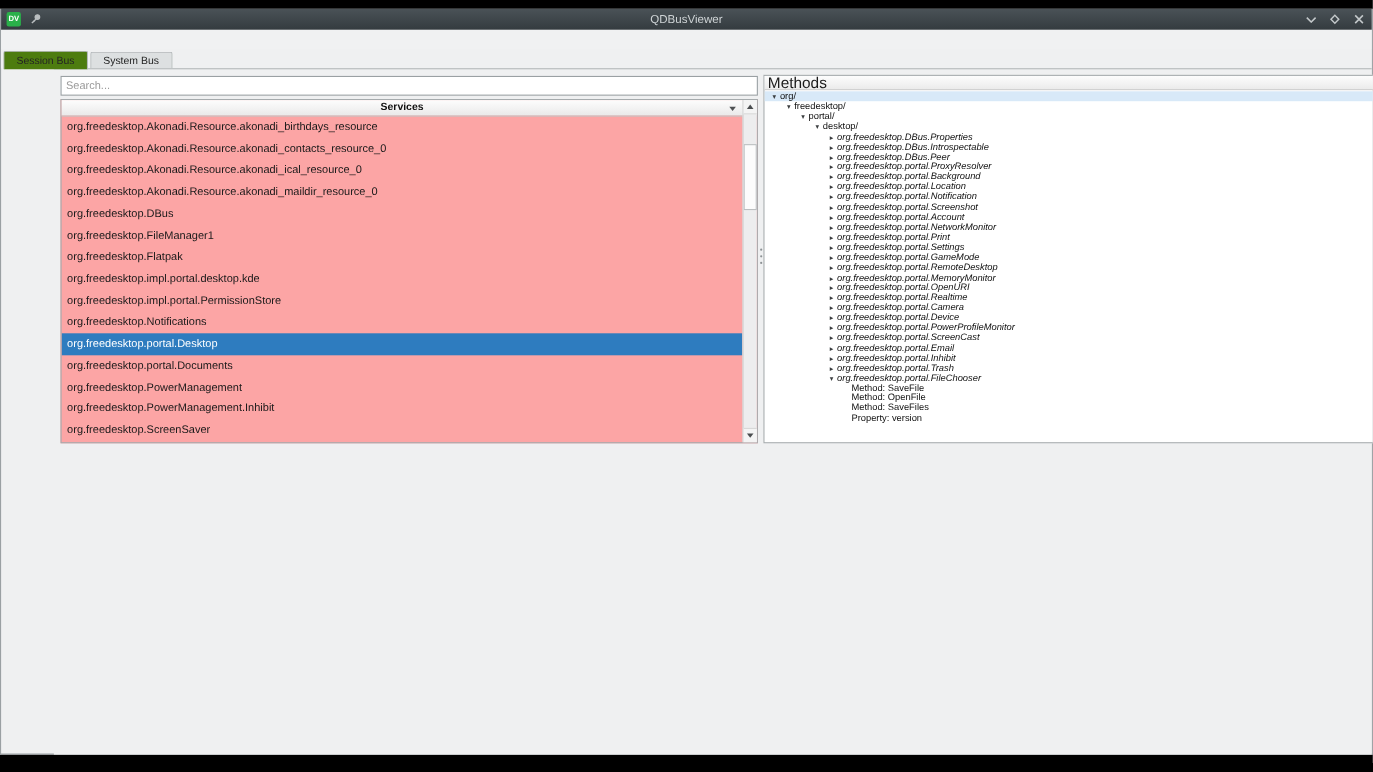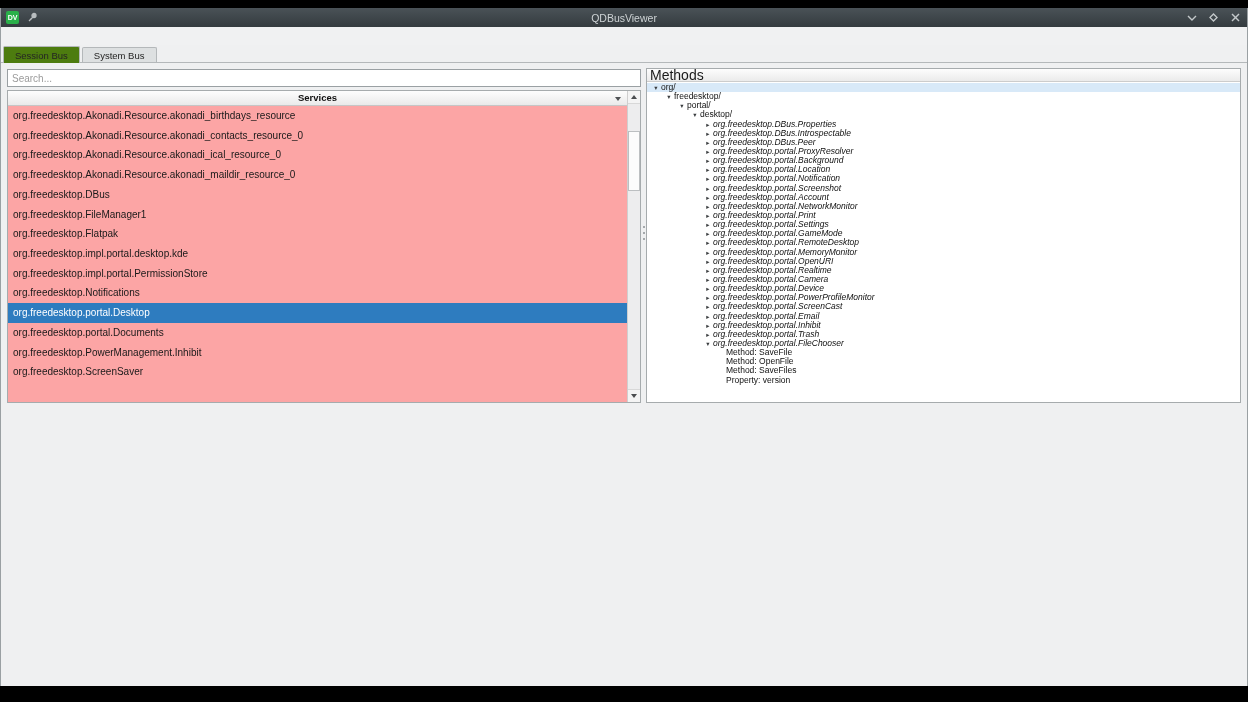--- a/index.html
+++ b/index.html
@@ -38,21 +38,21 @@
   .menu-item u { text-decoration:underline; }
   
   .tabbar { height:17px; display:flex; align-items:flex-end; padding-left:2px; background:#eff0f1; }
   .tab {
     font-size:9.5px; color:#242424; padding:0 11px; height:15px; line-height:15px;
     background:#dde0e1; border:1px solid #b4b8ba; border-bottom:none;
     border-radius:2px 2px 0 0; margin-right:2px;
   }
   .tab.active { background:#4d7c0f; height:17px; line-height:17px; margin-bottom:-1px; z-index:2; position:relative; }
   
-  .content { position:relative; height:624px; border-top:1px solid #b4b8ba; background:#eff0f1; }
+  .content { position:relative; height:624px; border-top:1px solid #b4b8ba; background:#eff0f1;margin-left:48px; }
   .search {
     position:absolute; left:6px; top:6px; width:634px; height:18px;
     border:1px solid #9aa0a3; background:#fff; font-size:10px; padding:0 4px; color:#222;
     font-family:"Liberation Sans", sans-serif; outline:none;
   }
   .search::placeholder { color:#9b9b9b; }
   
   .services {
     position:absolute; left:6px; top:27px; width:634px; height:313px;
     border:1px solid #a6abad; background:#fca5a5;
@@ -172,20 +172,21 @@
           <div class="svc-row">org.freedesktop.Akonadi.Resource.akonadi_ical_resource_0</div>
           <div class="svc-row">org.freedesktop.Akonadi.Resource.akonadi_maildir_resource_0</div>
           <div class="svc-row">org.freedesktop.DBus</div>
           <div class="svc-row">org.freedesktop.FileManager1</div>
           <div class="svc-row">org.freedesktop.Flatpak</div>
           <div class="svc-row">org.freedesktop.impl.portal.desktop.kde</div>
           <div class="svc-row">org.freedesktop.impl.portal.PermissionStore</div>
           <div class="svc-row">org.freedesktop.Notifications</div>
           <div class="svc-row selected">org.freedesktop.portal.Desktop</div>
           <div class="svc-row">org.freedesktop.portal.Documents</div>
+          <div class="svc-row">org.freedesktop.PowerManagement</div>
           <div class="svc-row">org.freedesktop.PowerManagement.Inhibit</div>
           <div class="svc-row">org.freedesktop.ScreenSaver</div>
         </div>
       <div class="sbar">
         <div class="sb-btn up">
             <span class="tri-up"></span>
           </div>
         <div class="sb-thumb"></div>
         <div class="sb-btn down">
             <span class="tri-down"></span>

